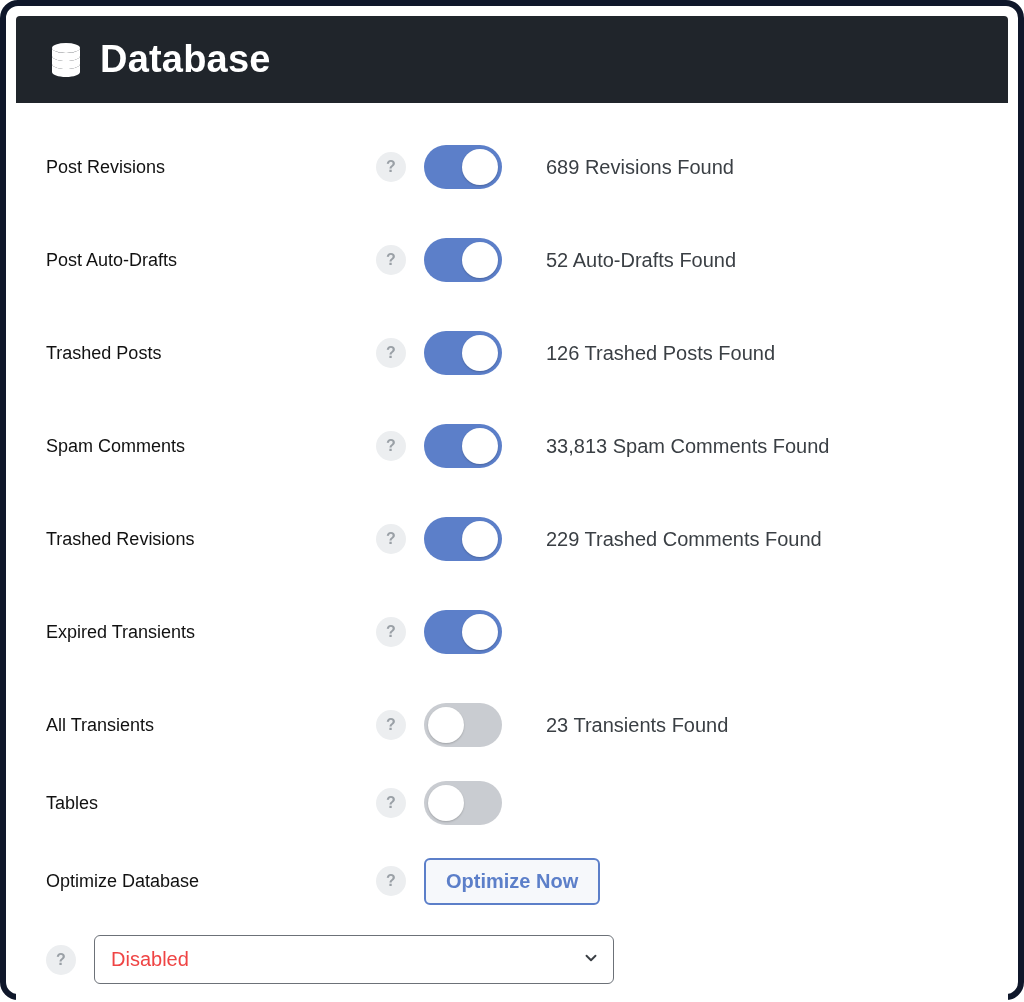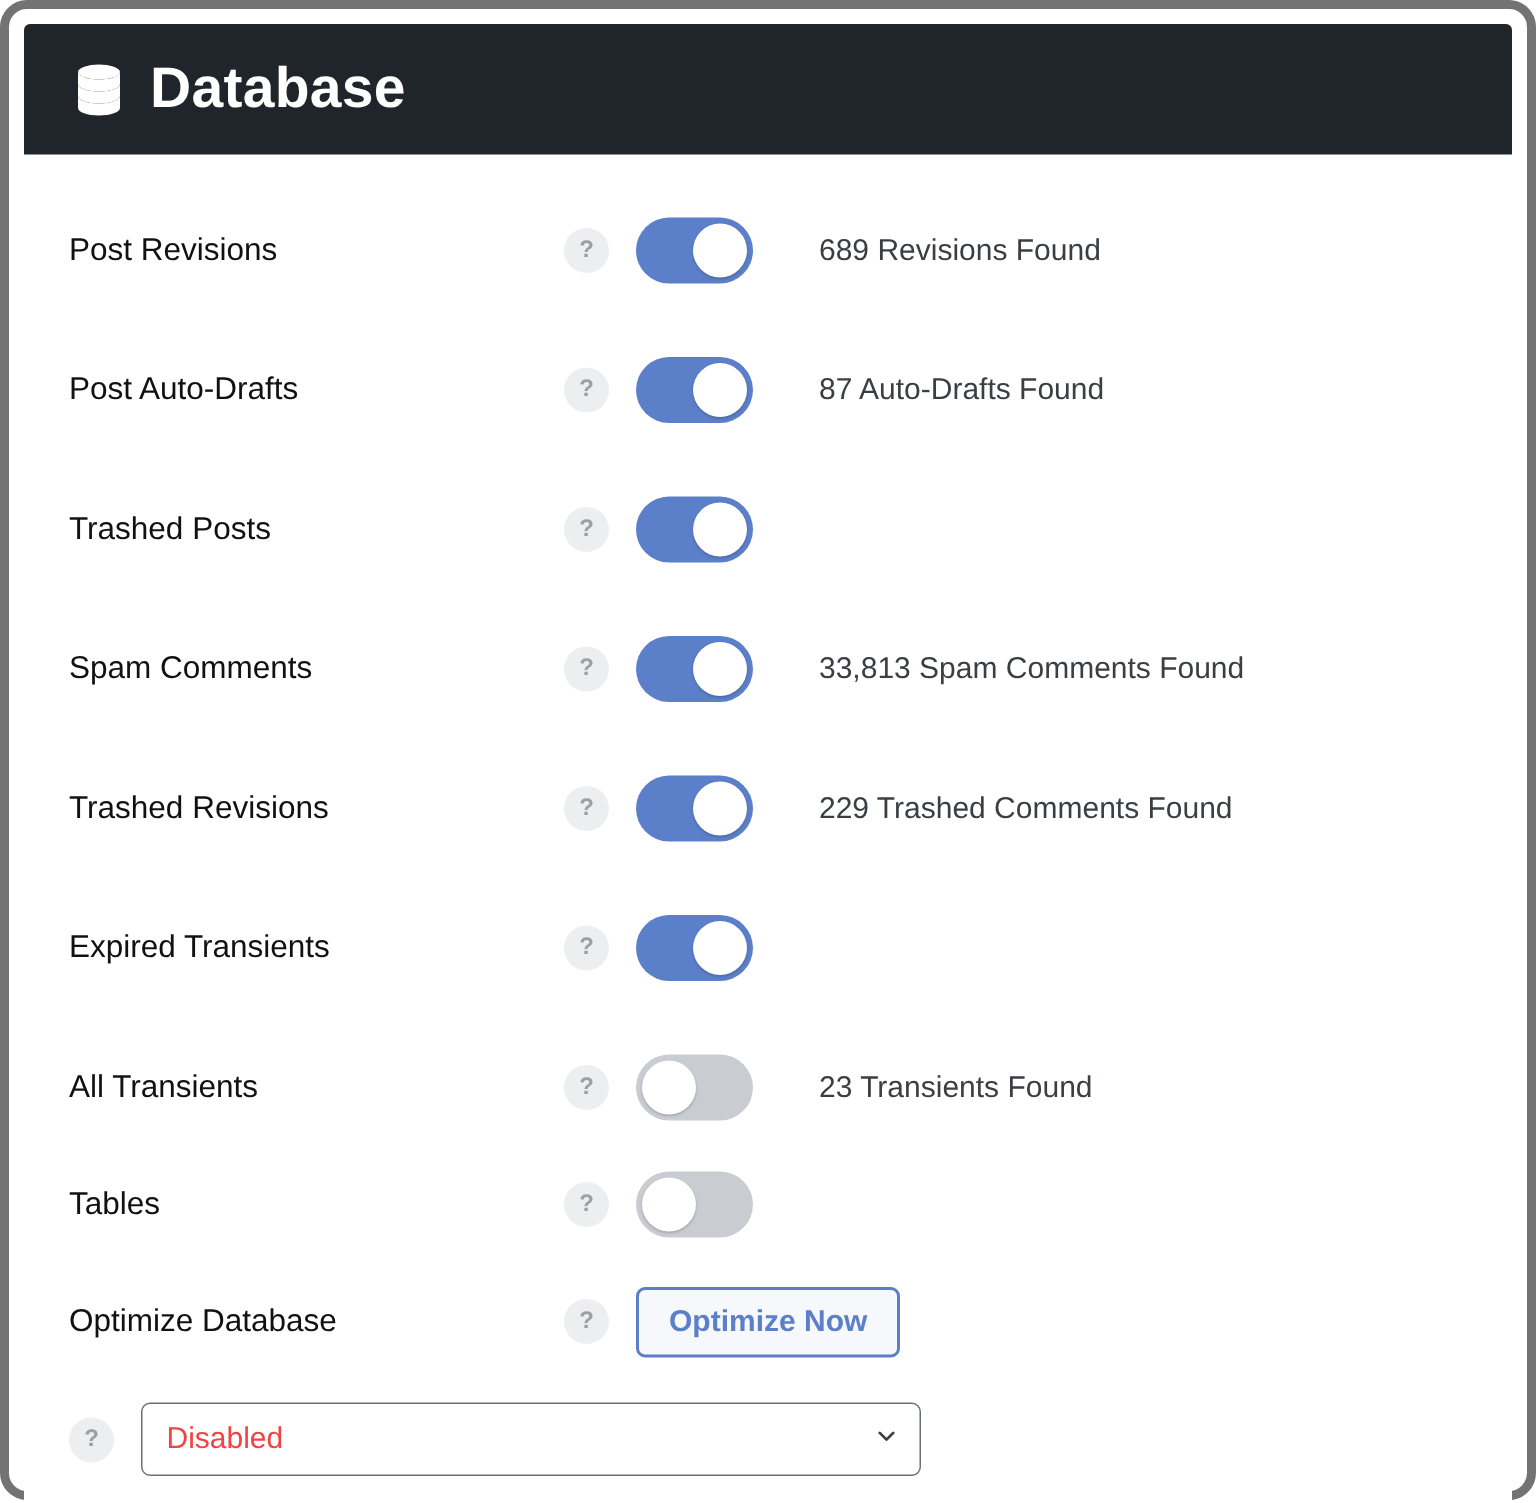--- a/index.html
+++ b/index.html
@@ -5,21 +5,21 @@
   * { box-sizing: border-box; margin: 0; padding: 0; }
   html, body {
     width: 1024px;
     height: 1002px;
     font-family: -apple-system, BlinkMacSystemFont, "Segoe UI", Helvetica, Arial, sans-serif;
     background: #fff;
   }
   .outer {
     width: 1024px;
     height: 1000px;
-    border: 6px solid #737373;
+    border: 6px solid #0f172a;
     border-radius: 18px;
     padding: 10px;
     background: #fff;
   }
   .panel {
     width: 100%;
     background: #fff;
   }
   .panel-header {
     background: #20252b;
@@ -43,21 +43,21 @@
   }
   .row {
     display: flex;
     align-items: center;
     min-height: 48px;
     margin-bottom: 45px;
   }
   .row.compact { margin-bottom: 30px; }
   .row-label {
     width: 330px;
-    font-size: 21px;
+    font-size: 18px;
     font-weight: 400;
     color: #111;
     flex-shrink: 0;
   }
   .help {
     width: 30px;
     height: 30px;
     border-radius: 50%;
     background: #eceef0;
     color: #9aa0a6;
@@ -159,29 +159,30 @@
           </div>
         <div class="status">689 Revisions Found</div>
       </div>
 
       <div class="row">
         <div class="row-label">Post Auto-Drafts</div>
         <div class="help">?</div>
         <div class="toggle on">
             <div class="knob"></div>
           </div>
-        <div class="status">87 Auto-Drafts Found</div>
+        <div class="status">52 Auto-Drafts Found</div>
       </div>
 
       <div class="row">
         <div class="row-label">Trashed Posts</div>
         <div class="help">?</div>
         <div class="toggle on">
             <div class="knob"></div>
           </div>
+        <div class="status">126 Trashed Posts Found</div>
       </div>
 
       <div class="row">
         <div class="row-label">Spam Comments</div>
         <div class="help">?</div>
         <div class="toggle on">
             <div class="knob"></div>
           </div>
         <div class="status">33,813 Spam Comments Found</div>
       </div>

